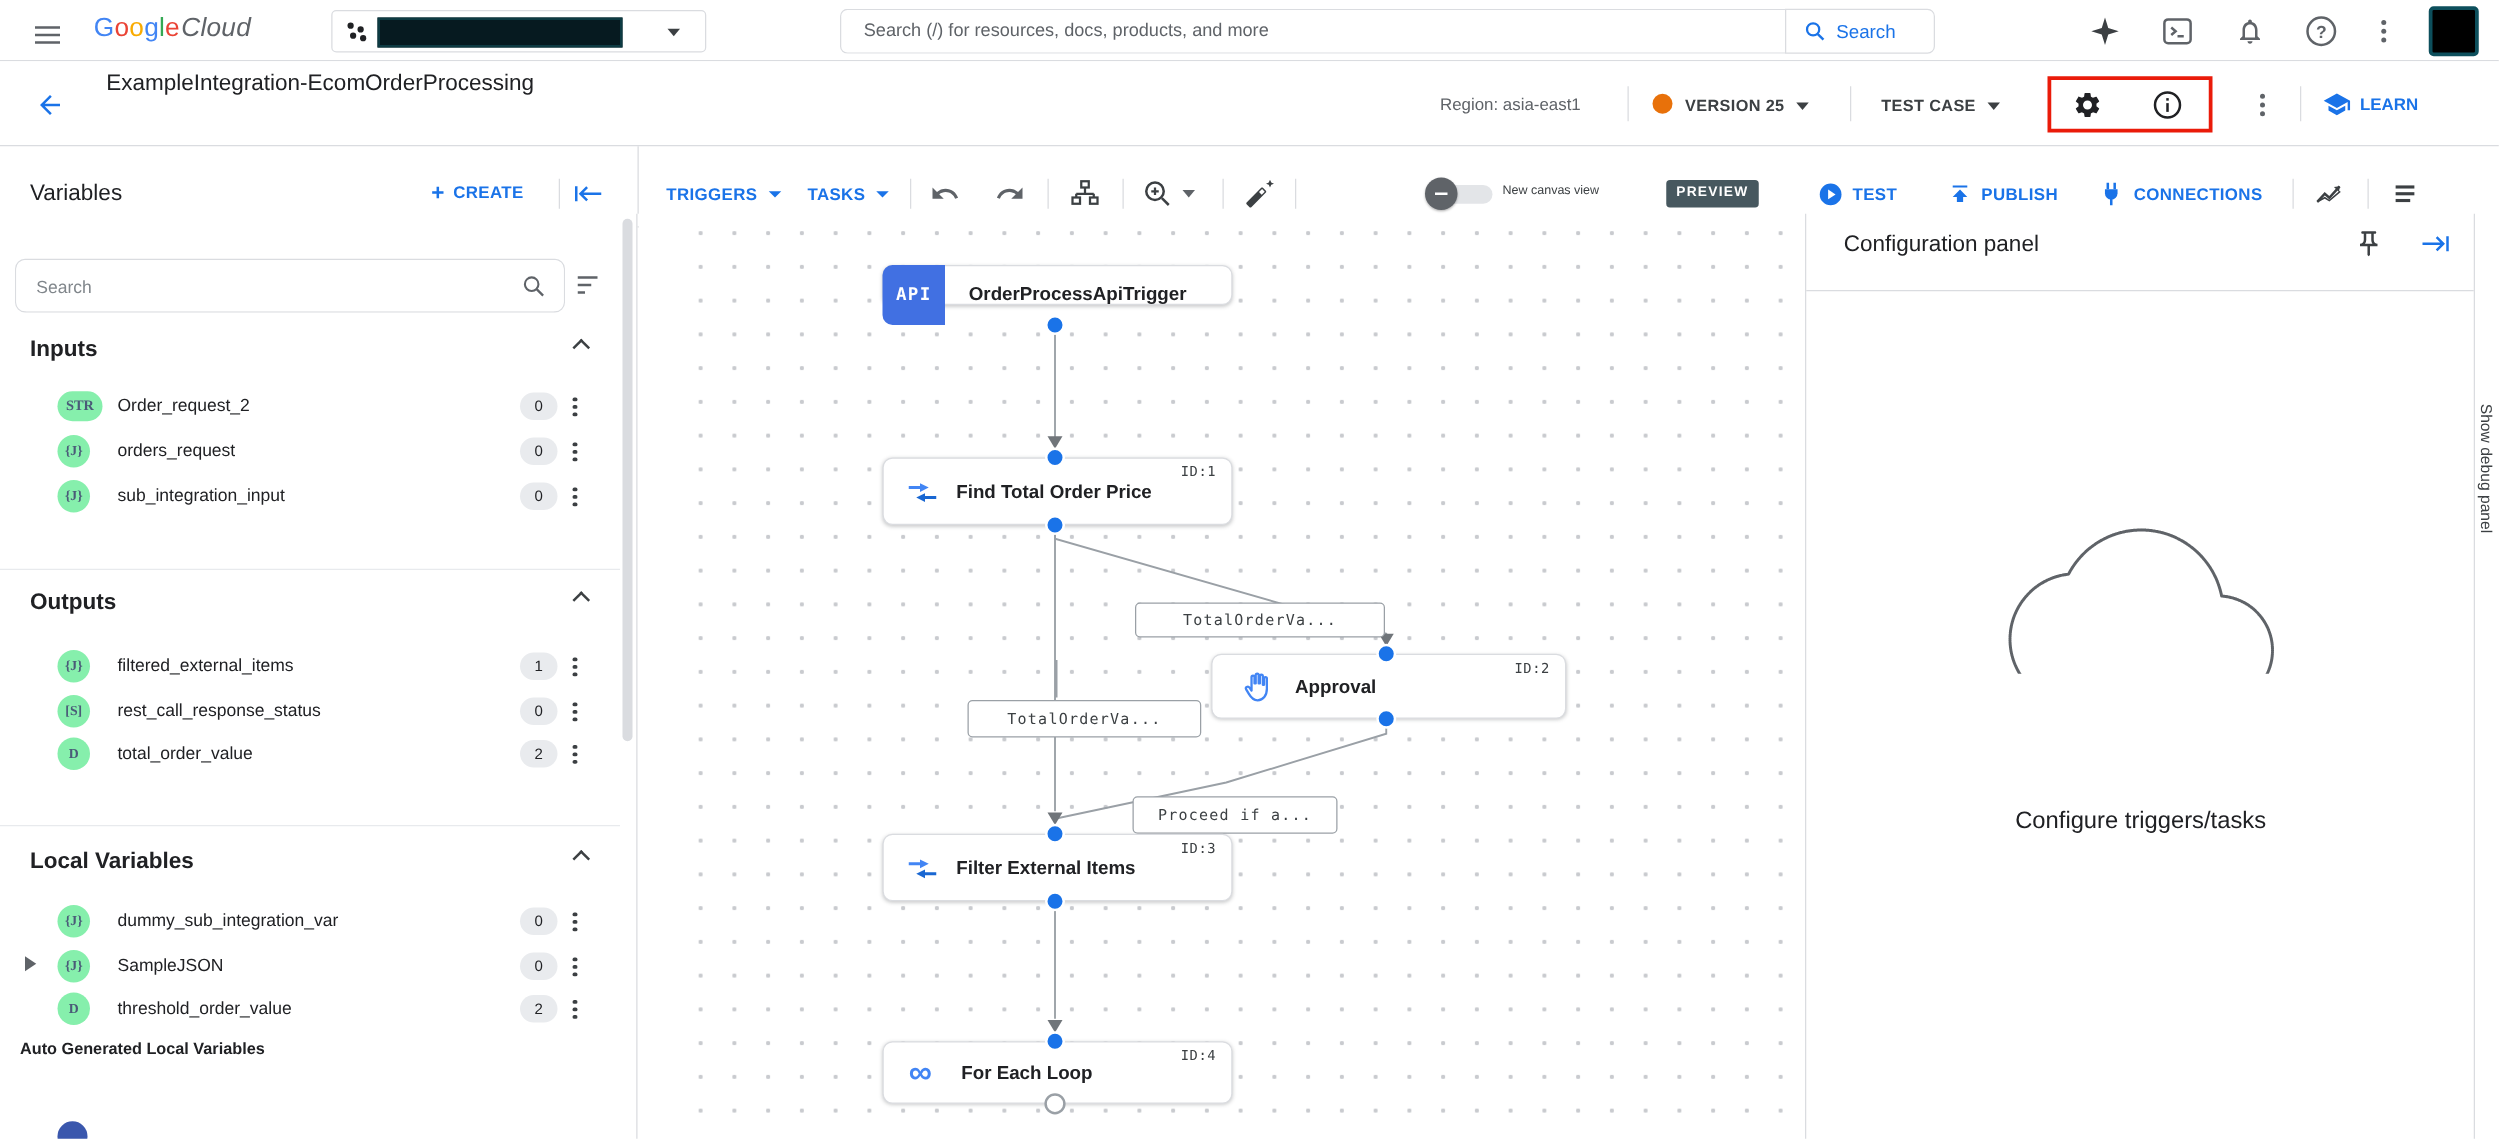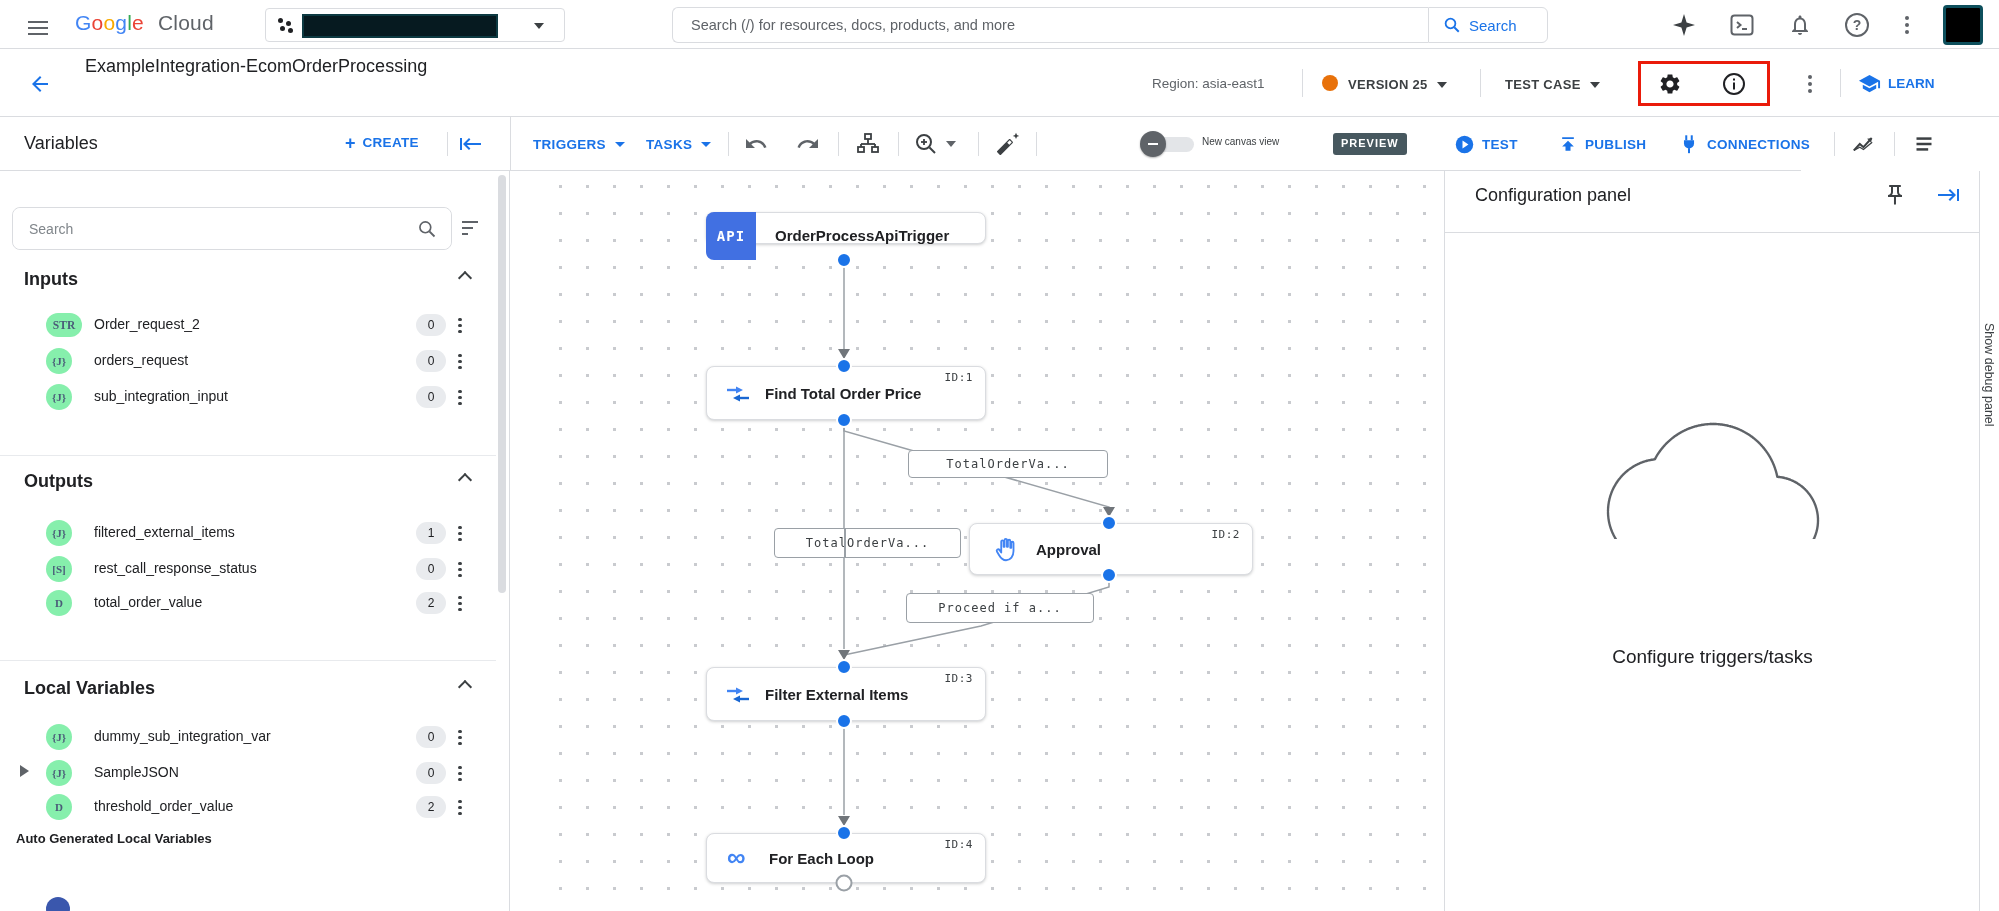--- a/index.html
+++ b/index.html
@@ -2,27 +2,27 @@
 <html><head>
 <meta charset="utf-8">
 <style>
   * { box-sizing: border-box; margin: 0; padding: 0; }
   html,body { width:1999px; height:911px; overflow:hidden; background:#fff;
     font-family:"Liberation Sans","DejaVu Sans",sans-serif; color:#202124; }
   .abs { position:absolute; }
   
   #topbar { position:absolute; left:0; top:0; width:1999px; height:49px; background:#fff; border-bottom:1px solid #dadce0; }
   #titlebar { position:absolute; left:0; top:49px; width:1999px; height:68px; background:#fff; border-bottom:1px solid #dadce0; }
-  #toolbar { position:absolute; left:0; top:117px; width:1801px; height:54px; background:#fff; border-bottom:1px solid #dadce0; }
+  #toolbar { position:absolute; left:0; top:128px; width:1801px; height:54px; background:#fff; border-bottom:1px solid #dadce0; }
   .vdiv { position:absolute; width:1px; background:#dadce0; }
   
   .burger span { display:block; width:20px; height:2px; background:#5f6368; margin:4px 0; }
   .logo { font-size:21px; letter-spacing:.2px; }
   .lg-b{color:#4285f4}.lg-r{color:#ea4335}.lg-y{color:#f9ab00}.lg-g{color:#34a853}
-  .lg-cloud{color:#5f6368; margin-left:14px;}
+  .lg-cloud{color:#5f6368; margin-left:1px;font-style:italic;}
   .projsel { position:absolute; left:265px; top:8px; width:300px; height:34px; border:1px solid #dadce0; border-radius:4px; background:#fff; }
   .projdots i { position:absolute; background:#202124; border-radius:50%; width:5px; height:5px; }
   .redact { position:absolute; left:36px; top:5px; width:196px; height:24px; background:#061a20; border:2px solid #0d3a42; }
   .caret { width:0;height:0;border-left:5px solid transparent;border-right:5px solid transparent;border-top:6px solid #3c4043; }
   .gsearch { position:absolute; left:672px; top:7px; width:756px; height:36px; border:1px solid #dadce0; border-right:none; border-radius:6px 0 0 6px; background:#fff; }
   .gsearch input { width:100%; height:34px; border:none; outline:none; font-size:14.5px; padding-left:18px; color:#3c4043; background:transparent; font-family:inherit;}
   .gsearch input::placeholder { color:#5f6368; }
   .gsearchbtn { position:absolute; left:1428px; top:7px; width:120px; height:36px; border:1px solid #dadce0; border-radius:0 6px 6px 0; background:#fff; color:#1a73e8; font-size:15px; display:flex; align-items:center; gap:8px; padding-left:14px; cursor:pointer;}
   .avatar { position:absolute; left:1943px; top:5px; width:40px; height:40px; background:#000; border:3px solid #0d4f5c; border-radius:4px; }
   
@@ -62,21 +62,21 @@
   
   #canvas { position:absolute; left:511px; top:171px; width:933px; height:740px; background:#fff; overflow:hidden; }
   #grid { position:absolute; left:36px; top:2px; right:0; bottom:0;
     background-image:radial-gradient(circle,#c9cbcf 1.5px,transparent 2px);
     background-size:27px 27px; }
   .node { position:absolute; background:#fff; border:1px solid #dadce0; border-radius:8px;
     box-shadow:0 1px 3px rgba(60,64,67,.25); }
   .node-title { position:absolute; font-size:15px; font-weight:bold; color:#202124; white-space:nowrap;}
   .node-id { position:absolute; top:4px; right:12px; font-family:"DejaVu Sans Mono",monospace; font-size:11px; letter-spacing:.5px; color:#3c4043; }
   .api-block { position:absolute; left:-1px; top:-1px; width:50px; height:48px; background:#4170e2; border-radius:8px 0 0 8px; color:#fff; display:flex; align-items:center; justify-content:center; font-family:"DejaVu Sans Mono",monospace; font-size:14px; font-weight:bold; letter-spacing:1px;}
-  .edge-label { position:absolute; background:#fff; border:1px solid #9aa0a6; border-radius:4px; display:flex; align-items:center; justify-content:center; font-family:"DejaVu Sans Mono",monospace; font-size:12px; letter-spacing:1px; color:#3c4043; }
+  .edge-label { position:absolute; background:#fff; border:1px solid #9aa0a6; border-radius:4px; display:flex; align-items:center; justify-content:center; font-family:"DejaVu Sans Mono",monospace; font-size:12px; letter-spacing:1px; color:#3c4043;margin-top:32px; }
   .loop-glyph { font-size:26px; font-weight:bold; color:#4285f4; line-height:20px; }
   
   #config { position:absolute; left:1444px; top:171px; width:535px; height:740px; background:#fff; border-left:1px solid #dadce0; }
   .cfg-title { position:absolute; left:30px; top:14px; font-size:18px; color:#202124; }
   .cfg-div { position:absolute; left:0; top:61px; width:535px; height:1px; background:#dadce0; }
   .cfg-head { position:absolute; left:0; top:475px; width:535px; text-align:center; font-size:19px; font-weight:500; color:#202124;}
   .cfg-sub { position:absolute; left:0; top:510px; width:535px; text-align:center; font-size:13.5px; color:#3c4043;}
   
   #debugstrip { position:absolute; left:1979px; top:171px; width:20px; height:740px; background:#fff; border-left:1px solid #dadce0; cursor:pointer;}
   #debugstrip span { position:absolute; left:2px; top:152px; writing-mode:vertical-rl; font-size:12.5px; color:#3c4043; }
@@ -411,21 +411,21 @@
       <polygon points="327,178 339,178 333,188"></polygon>
       <polygon points="327,479 339,479 333,489"></polygon>
       <polygon points="592,336 604,336 598,346"></polygon>
       <polygon points="327,645 339,645 333,655"></polygon>
     </g>
   </svg>
 
   <div class="edge-label" style="left:397px;top:279px;width:200px;height:28px">TotalOrderVa...</div>
   <div class="edge-label" style="left:263px;top:357px;width:187px;height:30px">TotalOrderVa...</div>
   <div class="abs" style="left:333px;top:357px;width:1.5px;height:30px;background:#9aa0a6"></div>
-  <div class="edge-label" style="left:395px;top:422px;width:188px;height:30px">Proceed if a...</div>
+  <div class="edge-label" style="left:395px;top:434px;width:164px;height:30px">Proceed if a...</div>
 
   <div class="node" style="left:195px;top:41px;width:280px;height:32px">
     <span class="api-block">API</span>
     <span class="node-title" style="left:68px;top:14px">OrderProcessApiTrigger</span>
   </div>
 
   <div class="node" style="left:195px;top:195px;width:280px;height:54px">
     <span class="node-id">ID:1</span>
     <svg class="abs" style="left:18px;top:15px" width="26" height="24" viewBox="0 0 26 24">
         <line x1="2" y1="8" x2="12" y2="8" stroke="#4285f4" stroke-width="2.4"></line>

